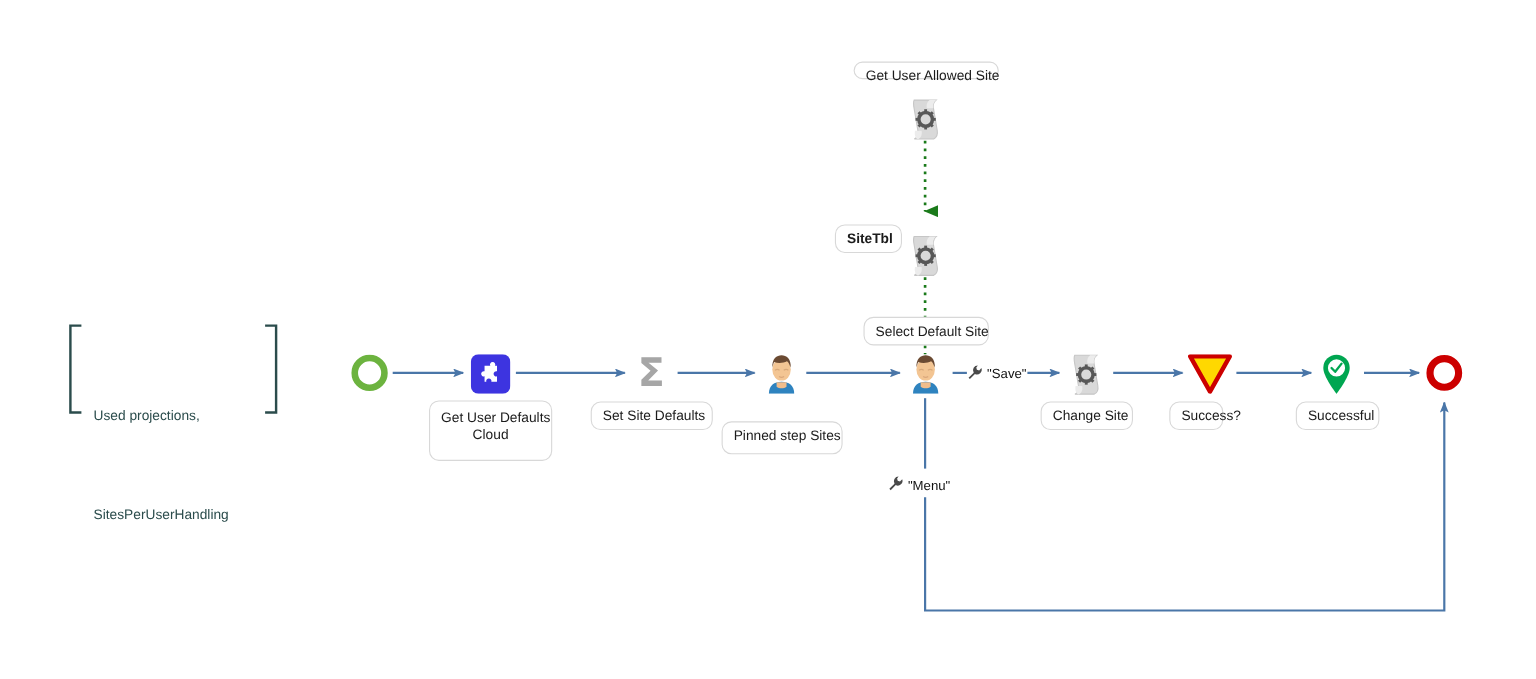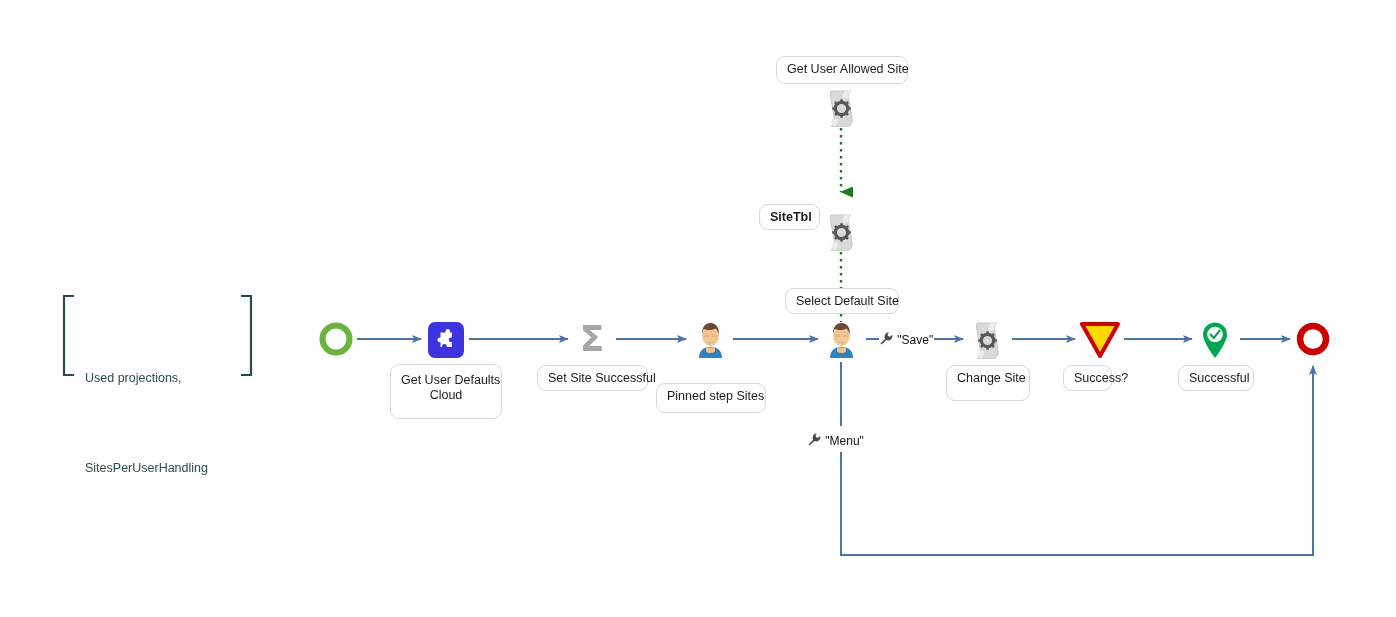--- a/index.html
+++ b/index.html
@@ -262,32 +262,32 @@
   <div class="edge-label" style="left:807px; top:432px;">
     <span style="vertical-align:middle;">
       <svg width="15" height="15" viewBox="0 0 16 16" xmlns="http://www.w3.org/2000/svg">
         <path d="M10.6,1.3 a4.6,4.6 0 0 0 -4.0,7.0 L1.6,13.2 l1.3,1.3 l4.9,-4.9
                  a4.6,4.6 0 0 0 6.3,-5.7 L11.9,6.1 L9.7,5.5 L9.1,3.3 Z" fill="#4a4a4a"></path>
       </svg>
     </span>
     <span style="vertical-align:middle;">"Menu"</span>
   </div>
 
-  <div class="chip" style="left:776px; top:56px; width:132px; height:28px;">Get User Allowed Site</div>
+  <div class="chip" style="left:776px; top:56px; width:132px; height:16px;">Get User Allowed Site</div>
 
   <div class="chip" style="left:759px; top:204px; width:61px; height:26px;font-weight:bold;">SiteTbl</div>
 
   <div class="chip" style="left:785px; top:288px; width:114px; height:26px;text-align:center;">Select Default Site</div>
 
   <div class="chip two-line" style="left:390px; top:364px; width:112px; height:55px;">Get User Defaults
 Cloud</div>
 
-  <div class="chip" style="left:537px; top:365px; width:111px; height:26px;">Set Site Successful</div>
+  <div class="chip" style="left:537px; top:365px; width:111px; height:26px;">Set Site Defaults</div>
 
   <div class="chip" style="left:656px; top:365px; width:110px; height:30px;margin-top:18px;">Pinned step Sites</div>
 
-  <div class="chip" style="left:946px; top:365px; width:84px; height:36px;">Change Site</div>
+  <div class="chip" style="left:946px; top:365px; width:84px; height:26px;">Change Site</div>
 
   <div class="chip" style="left:1063px; top:365px; width:49px; height:26px;">Success?</div>
 
   <div class="chip" style="left:1178px; top:365px; width:76px; height:26px;">Successful</div>
 
 </div>
 
 </body></html>

